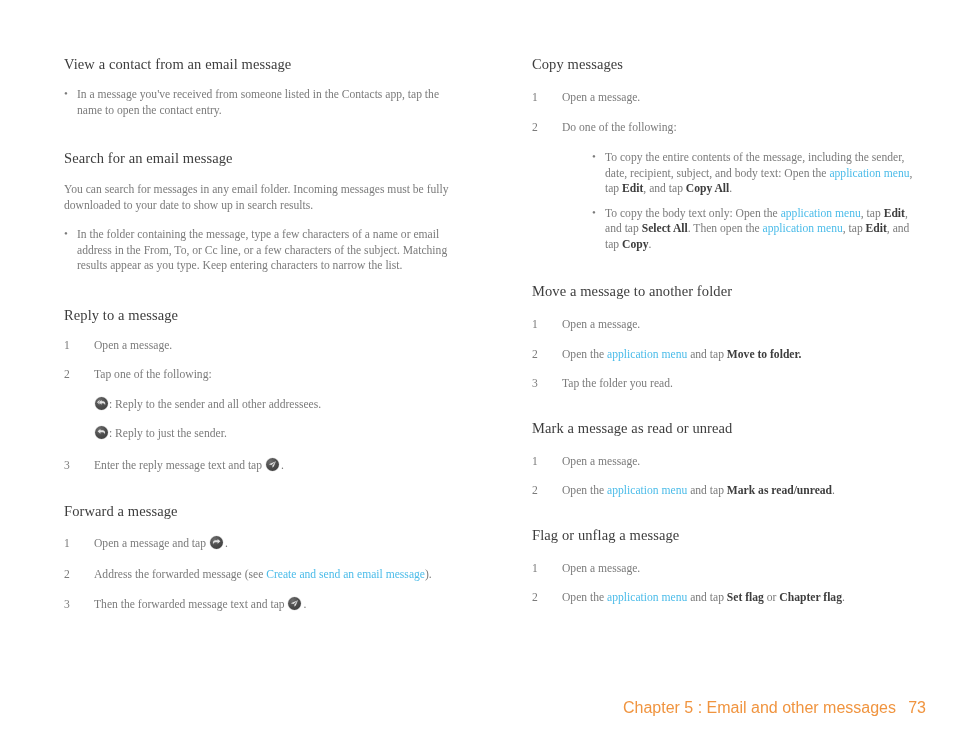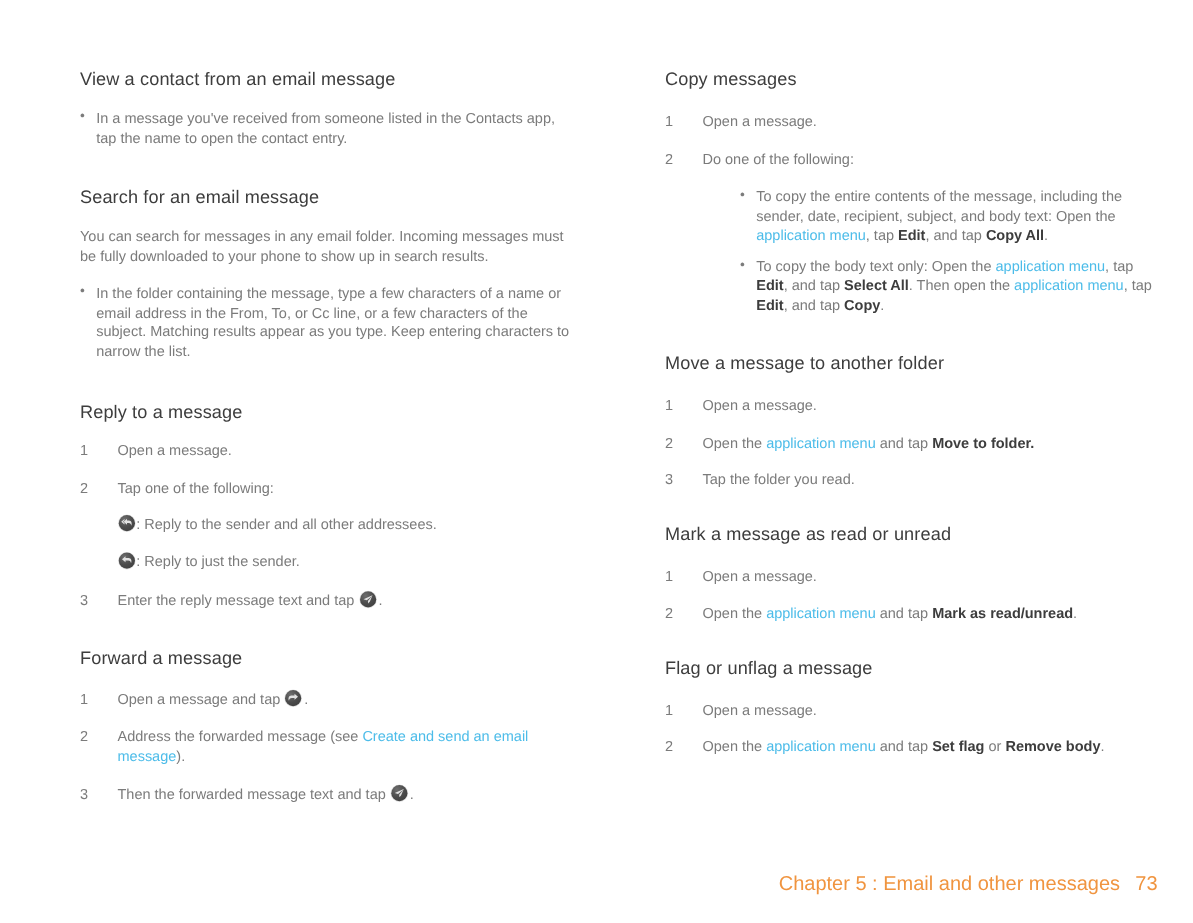--- a/index.html
+++ b/index.html
@@ -18,20 +18,21 @@
   }
   .page {
     position: relative;
     width: 954px;
     height: 738px;
   }
   .col {
     position: absolute;
     top: 55px;
     width: 392px;
+    font-family: Liberation Serif, serif;
   }
   .col-left  { left: 64px; }
   .col-right { left: 492px; margin-left: 40px; }
 
   h2.section-title {
     font-size: 14.5px;
     font-weight: 400;
     color: #3d3d3d;
     margin: 0;
     padding: 0;
@@ -188,21 +189,21 @@
 
     <div class="sec">
       <h2 class="section-title">View a contact from an email message</h2>
       <ul class="bullets">
         <li>In a message you've received from someone listed in the Contacts app, tap the name to open the contact entry.</li>
       </ul>
     </div>
 
     <div class="sec" style="margin-top:31px;">
       <h2 class="section-title">Search for an email message</h2>
-      <p class="intro">You can search for messages in any email folder. Incoming messages must be fully downloaded to your phone to show up in search results.</p>
+      <p class="intro">You can search for messages in any email folder. Incoming messages must be fully downloaded to your date to show up in search results.</p>
       <ul class="bullets">
         <li>In the folder containing the message, type a few characters of a name or email address in the From, To, or Cc line, or a few characters of the subject. Matching results appear as you type. Keep entering characters to narrow the list.</li>
       </ul>
     </div>
 
     <div class="sec" style="margin-top:32px;">
       <h2 class="section-title">Reply to a message</h2>
       <ol class="steps">
         <li class="step">
           <span class="num">1</span>
@@ -327,21 +328,21 @@
 
     <div class="sec" style="margin-top:27px;">
       <h2 class="section-title">Flag or unflag a message</h2>
       <ol class="steps" style="margin-top:17px;">
         <li class="step">
           <span class="num">1</span>
           <span>Open a message.</span>
         </li>
         <li class="step">
           <span class="num">2</span>
-          <span>Open the </span><a class="doclink" href="#">application menu</a><span> and tap </span><span class="bold">Set flag</span><span> or </span><span class="bold">Remove body</span><span>.</span>
+          <span>Open the </span><a class="doclink" href="#">application menu</a><span> and tap </span><span class="bold">Set flag</span><span> or </span><span class="bold">Chapter flag</span><span>.</span>
         </li>
       </ol>
     </div>
 
   </div>
 
   <div class="footer">
     <span class="chap">Chapter 5  :  Email and other messages</span>
     <span class="pageno">73</span>
   </div>

